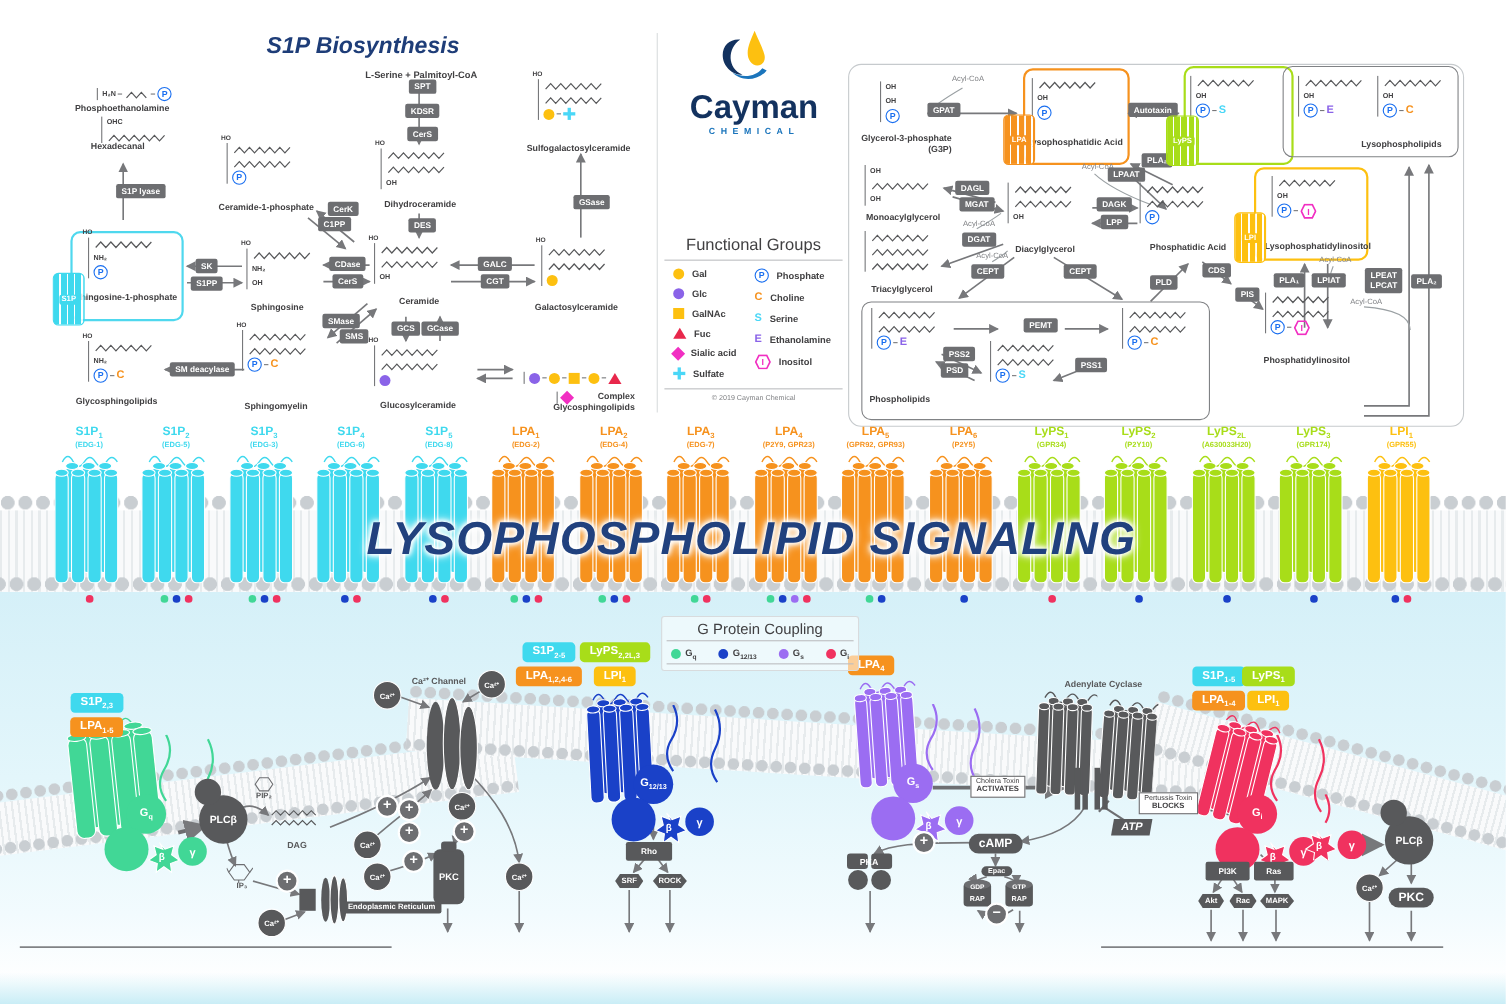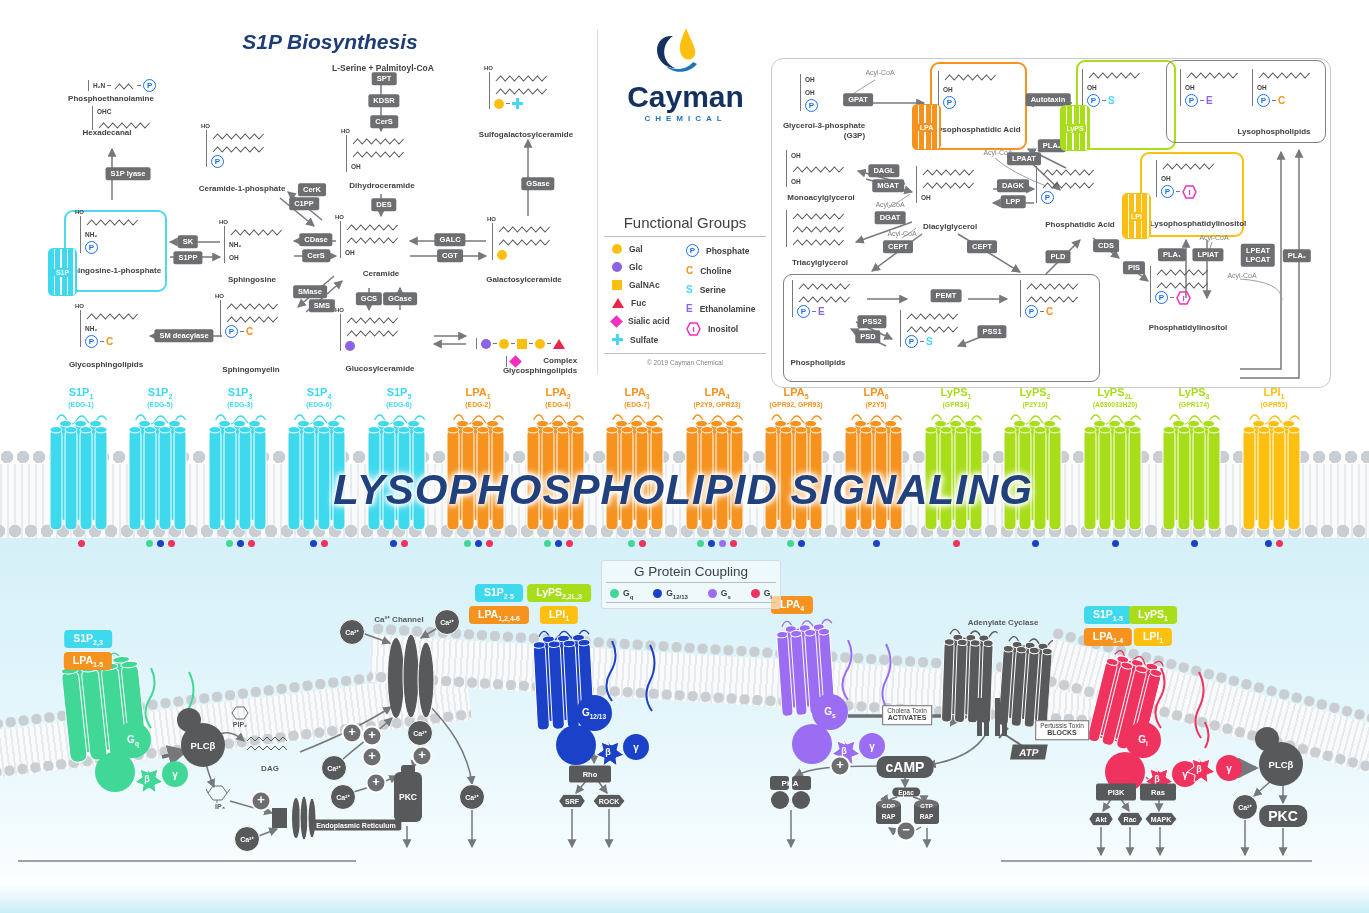--- a/index.html
+++ b/index.html
@@ -83,21 +83,21 @@
     background:linear-gradient(180deg,rgba(255,255,255,0),#c9edf6)}
   .chip{position:absolute;transform:translate(-50%,-50%);color:#fff;font-weight:bold;font-size:10.5px;
     border-radius:4px;padding:2px 9px;white-space:nowrap;z-index:6;text-align:center}
   .chip sub{font-size:7px}
   .gword{position:absolute;transform:translate(-50%,-50%);color:#fff;font-weight:bold;font-size:10px;z-index:7}
   .gword sub{font-size:6.5px}
   .dk{position:absolute;transform:translate(-50%,-50%);background:#58595b;color:#fff;font-weight:bold;
       text-align:center;z-index:6}
   .nodebadge{font-size:7.5px;padding:4px 7px;border-radius:2px}
   .hexa{font-size:7px;padding:3px 9px;clip-path:polygon(10% 50%,24% 0,76% 0,90% 50%,76% 100%,24% 100%)}
-  .pill{font-size:14px;padding:3px 9px;border-radius:9px}
+  .pill{font-size:11px;padding:3px 9px;border-radius:9px}
   .ca{position:absolute;transform:translate(-50%,-50%);width:24px;height:24px;border-radius:50%;
       background:#58595b;color:#fff;font-size:7px;font-weight:bold;display:flex;align-items:center;
       justify-content:center;z-index:6;border:1.5px solid #fff}
   .pm{position:absolute;transform:translate(-50%,-50%);width:17px;height:17px;border-radius:50%;
       background:#6d6e71;color:#fff;border:2px solid #fff;font-size:13px;line-height:13px;text-align:center;
       font-weight:bold;z-index:7}
   .wbadge{position:absolute;transform:translate(-50%,-50%);background:#fff;border:1px solid #6d6e71;
       padding:1px 4px;text-align:center;z-index:7;line-height:1.15}
   .wbadge .l1{font-size:6.5px;color:#414042}
   .wbadge .l2{font-size:7px;font-weight:bold;color:#414042}

